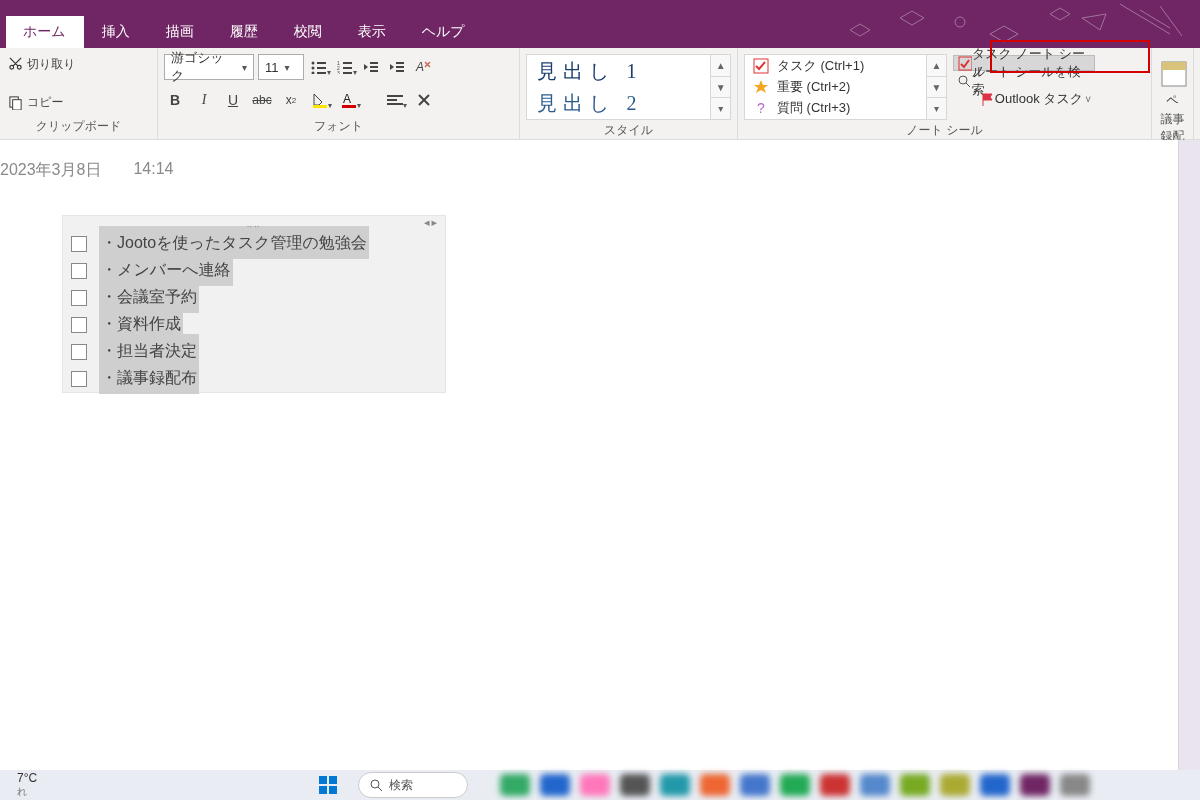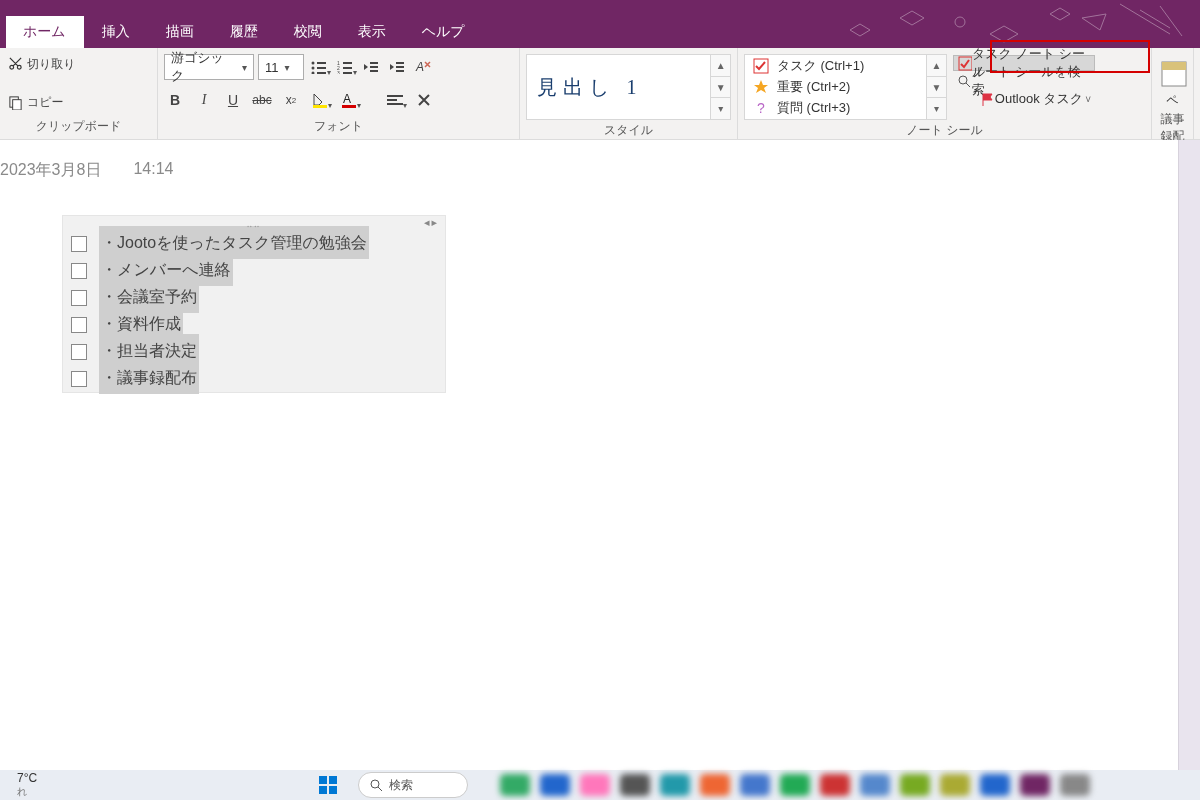--- a/index.html
+++ b/index.html
@@ -191,20 +191,21 @@
           </div>
       </div>
     </div>
     <div class="group-label">フォント</div>
   </div>
 
   <div class="group" style="width:218px">
     <div class="group-body">
       <div class="styles-list">
         <div class="style-item">見出し 1</div>
+        <div class="style-item">見出し 2</div>
       </div>
       <div class="scroller" style="margin-top:2px;height:66px;border:1px solid #d7d7d7;border-left:none;background:#f8f8f8">
         <div>▲</div>
         <div>▼</div>
         <div>▾</div>
       </div>
     </div>
     <div class="group-label">スタイル</div>
   </div>
 

